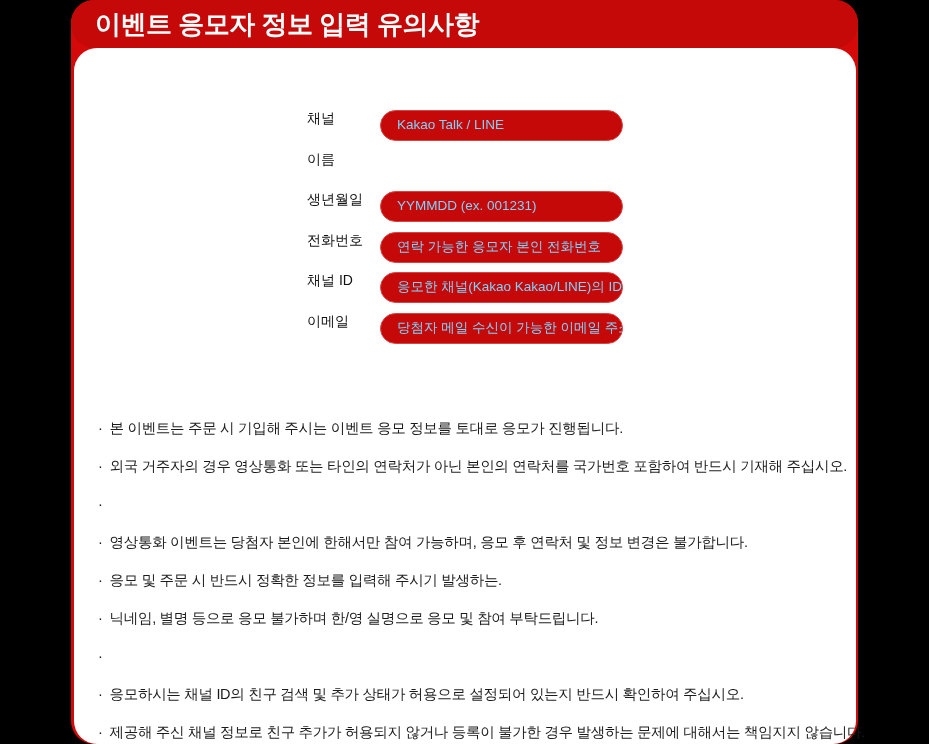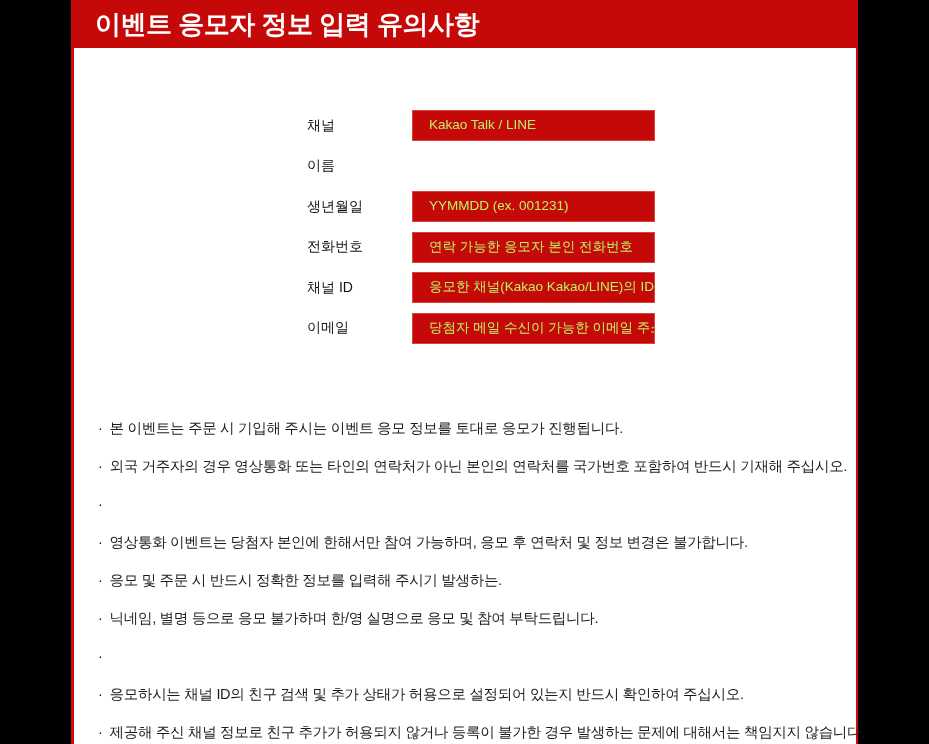--- a/index.html
+++ b/index.html
@@ -2,21 +2,21 @@
 <html style="--bg: #000000; --red: #c50909; --edge-red: #d40a0a; --content-bg: #ffffff; --note-color: #1b1b1b;"><head>
 <meta charset="utf-8">
 <style>
   :root {
     --bg: #000000;
     --red: #c50909;
     --edge-red: #d40a0a;
     --content-bg: #ffffff;
     --note-color: #1b1b1b;
   }
-  * { margin: 0; padding: 0; box-sizing: border-box; }
+  * { margin: 0; padding: 0; box-sizing: border-box; border-radius: 23px; }
   html, body { background: var(--bg); }
   body {
     width: 929px; height: 744px;
     font-family: "Liberation Sans", "DejaVu Sans", sans-serif;
     overflow: hidden;
   }
   .stage {
     position: relative;
     width: 929px; height: 744px;
     background: var(--bg);
@@ -51,37 +51,35 @@
     width: 782px; height: 696px;
     background: var(--content-bg);
   }
   .form {
     position: absolute;
     top: 62px; left: 0;
     width: 100%;
   }
   .form-row {
     display: flex;
-    align-items: center;
     height: 31px;
     margin-bottom: 9.5px;
-    gap: 32px;
   }
   .form-label {
     margin-left: 233px;
     width: 73px;
     font-size: 14px;
     color: #111111;
     white-space: nowrap;
   }
   .form-value {
     width: 243px; height: 31px;
     background: var(--red);
     border: 1px solid #d84444;
-    color: #bef264;
+    color: #7dd3fc;
     font-size: 13.5px;
     line-height: 28px;
     padding-left: 16px;
     white-space: nowrap;
     overflow: hidden;
   }
   .notes {
     position: absolute;
     top: 370px; left: 24px; right: 10px;
   }

